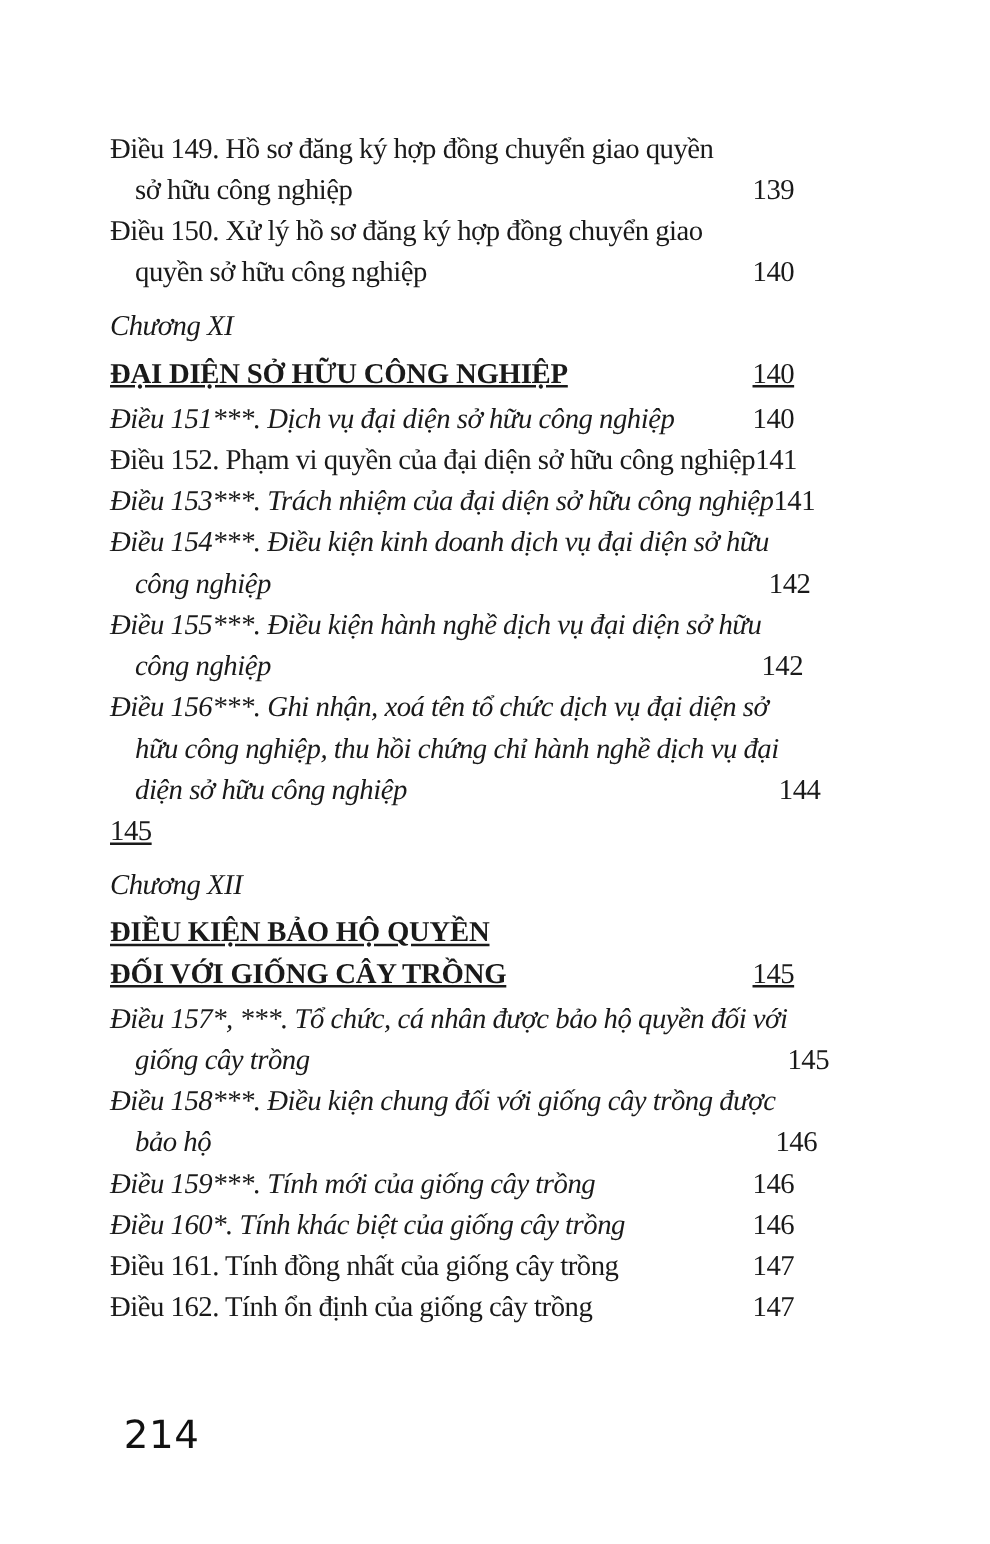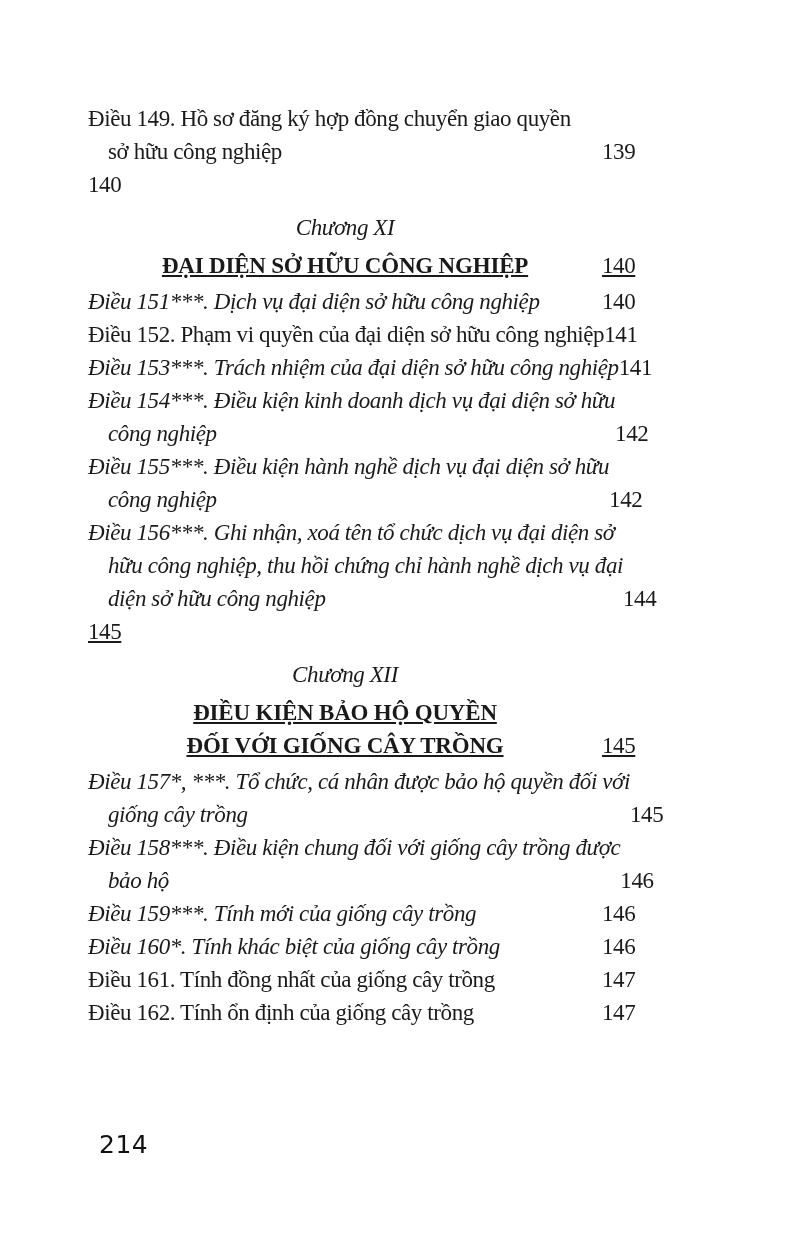--- a/index.html
+++ b/index.html
@@ -41,56 +41,57 @@
     white-space: nowrap;
     font-style: normal;
     font-weight: 400;
   }
   .row-chapter {
     margin: 10px 0 5px;
     font-style: italic;
   }
   .row-chapter .title,
   .row-heading .title {
-    text-align: center;
     padding-left: 0;
     text-indent: 0;
   }
   .row-heading {
     margin: 0 0 3px;
     text-decoration: underline;
   }
   .row-heading .title {
     font-weight: 700;
     letter-spacing: -0.2px;
   }
   .style-italic .title {
     font-style: italic;
   }
   .footer-folio {
     position: absolute;
     left: 99px;
     top: 1130px;
     font-family: "DejaVu Sans", sans-serif;
-    font-size: 25px;
+    font-size: 31px;
     color: #111111;
     letter-spacing: 0.5px;
   }
 </style>
 </head>
 <body>
 
 <div class="page">
   <div class="toc" id="toc">
       <div class="row row-entry style-regular">
     <div class="title">Điều 149. Hồ sơ đăng ký hợp đồng chuyển giao quyền
 sở hữu công nghiệp</div>
     <div class="pageno">139</div>
   </div>
       <div class="row row-entry style-regular">
+    <div class="title">Điều 150. Xử lý hồ sơ đăng ký hợp đồng chuyển giao
+quyền sở hữu công nghiệp</div>
     <div class="pageno">140</div>
   </div>
       <div class="row row-chapter style-chapter">
     <div class="title">Chương XI</div>
     <div class="pageno"></div>
   </div>
       <div class="row row-heading style-heading">
     <div class="title">ĐẠI DIỆN SỞ HỮU CÔNG NGHIỆP</div>
     <div class="pageno">140</div>
   </div>

